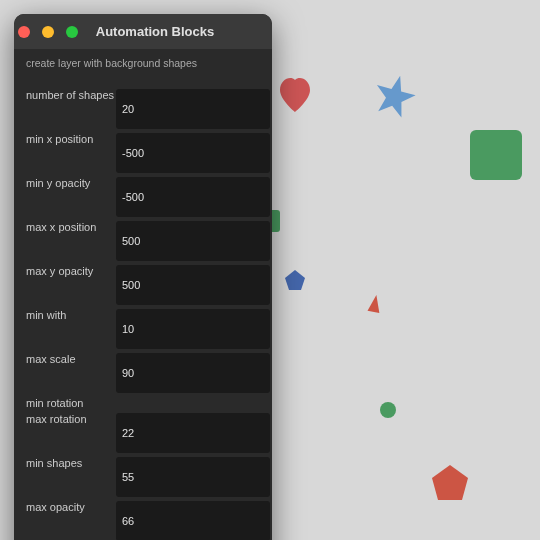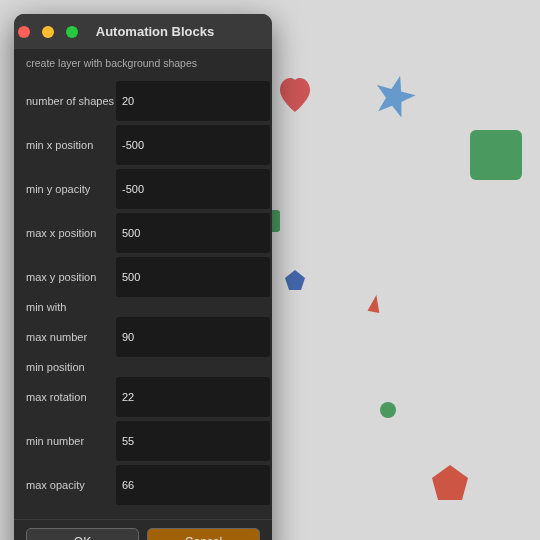--- a/index.html
+++ b/index.html
@@ -60,26 +60,25 @@
     }
 
     
     .dialog-body {
       padding: 8px 12px 10px;
     }
 
     .subtitle {
       color: #aaaaaa;
       font-size: 10.5px;
-      margin-bottom: 12px;
+      margin-bottom: 20px;
     }
 
     .field-row {
       display: flex;
-      align-items: center;
       margin-bottom: 4px;
     }
 
     .field-label {
       color: #cccccc;
       font-size: 11px;
       width: 90px;
       flex-shrink: 0;
     }
 
@@ -171,39 +170,40 @@
         </div>
         <div class="field-row">
           <span class="field-label">min y opacity</span>
           <input class="field-input" type="text" value="-500" style="">
         </div>
         <div class="field-row">
           <span class="field-label">max x position</span>
           <input class="field-input" type="text" value="500" style="">
         </div>
         <div class="field-row">
-          <span class="field-label">max y position</span>
+          <span class="field-label">max y opacity</span>
           <input class="field-input" type="text" value="500" style="">
         </div>
         <div class="field-row">
           <span class="field-label">min with</span>
-        </div>
-        <div class="field-row">
-          <span class="field-label">max number</span>
+          <input class="field-input" type="text" value="10" style="">
+        </div>
+        <div class="field-row">
+          <span class="field-label">max scale</span>
           <input class="field-input" type="text" value="90" style="">
         </div>
         <div class="field-row">
-          <span class="field-label">min position</span>
+          <span class="field-label">min rotation</span>
         </div>
         <div class="field-row">
           <span class="field-label">max rotation</span>
           <input class="field-input" type="text" value="22" style="">
         </div>
         <div class="field-row">
-          <span class="field-label">min number</span>
+          <span class="field-label">min shapes</span>
           <input class="field-input" type="text" value="55" style="">
         </div>
         <div class="field-row">
           <span class="field-label">max opacity</span>
           <input class="field-input" type="text" value="66" style="">
         </div>
       </div>
   </div>
 
   <div class="dialog-buttons">

